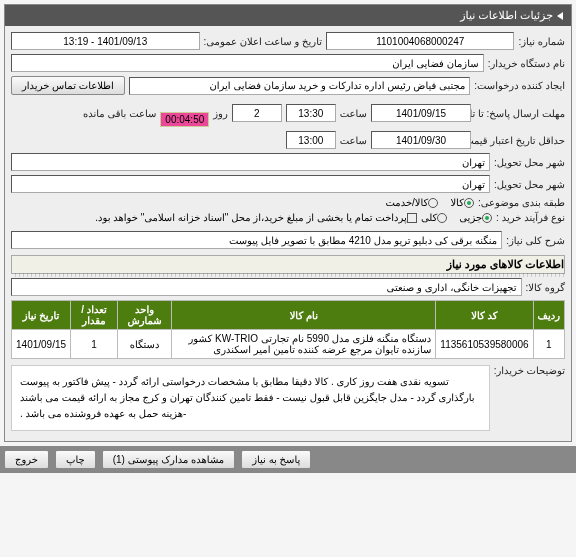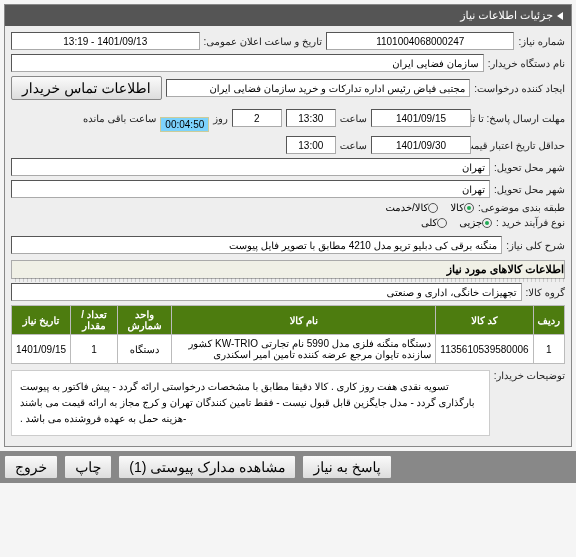--- a/index.html
+++ b/index.html
@@ -48,21 +48,21 @@
   align-items: center;
 }
 .field-wide { flex: 1; }
 .field-sm { width: 50px; justify-content: center; }
 .field-md { width: 100px; justify-content: center; }
 .field-lg { width: 216px; justify-content: center; }
 .btn {
   background: linear-gradient(#fafafa,#ddd);
   border: 1px solid #888;
   padding: 3px 10px;
-  font-size: 14px;
+  font-size: 10px;
   cursor: pointer;
   border-radius: 2px;
 }
 .btn-bar {
   background: #888;
   padding: 4px;
   display: flex;
   gap: 6px;
   justify-content: flex-end;
 }
@@ -114,21 +114,21 @@
 }
 .shaded-title::after {
   content: "";
   position: absolute;
   left: 0; right: 0;
   bottom: -4px;
   height: 4px;
   background: repeating-linear-gradient(90deg, transparent 0 3px, rgba(0,0,0,0.15) 3px 4px);
 }
 .countdown {
-  background: #7dd3fc;
+  background: #ec4899;
   border: 1px solid #cc9;
   padding: 1px 4px;
   font-size: 10px;
   margin-top: 13px;
 }
 .note {
   background: #fff;
   border: 1px solid #ccc;
   padding: 8px;
   font-size: 10px;
@@ -216,20 +216,24 @@
       <div class="radio-group">
         <span class="radio-item">
           <span class="radio-dot checked"></span>
           <span>جزیی</span>
         </span>
         <span class="radio-item">
           <span class="radio-dot"></span>
           <span>کلی</span>
         </span>
       </div>
+      <span class="check-item">
+        <span class="checkbox"></span>
+        <span>پرداخت تمام یا بخشی از مبلغ خرید،از محل "اسناد خزانه اسلامی" خواهد بود.</span>
+      </span>
     </div>
 
     <div class="row" style="margin-top:8px">
       <span class="label">شرح کلی نیاز:</span>
       <span class="field field-wide">منگنه برقی کی دبلیو تریو مدل 4210 مطابق با تصویر فایل پیوست</span>
     </div>
 
     <div class="shaded-title">اطلاعات کالاهای مورد نیاز</div>
 
     <div class="row">

